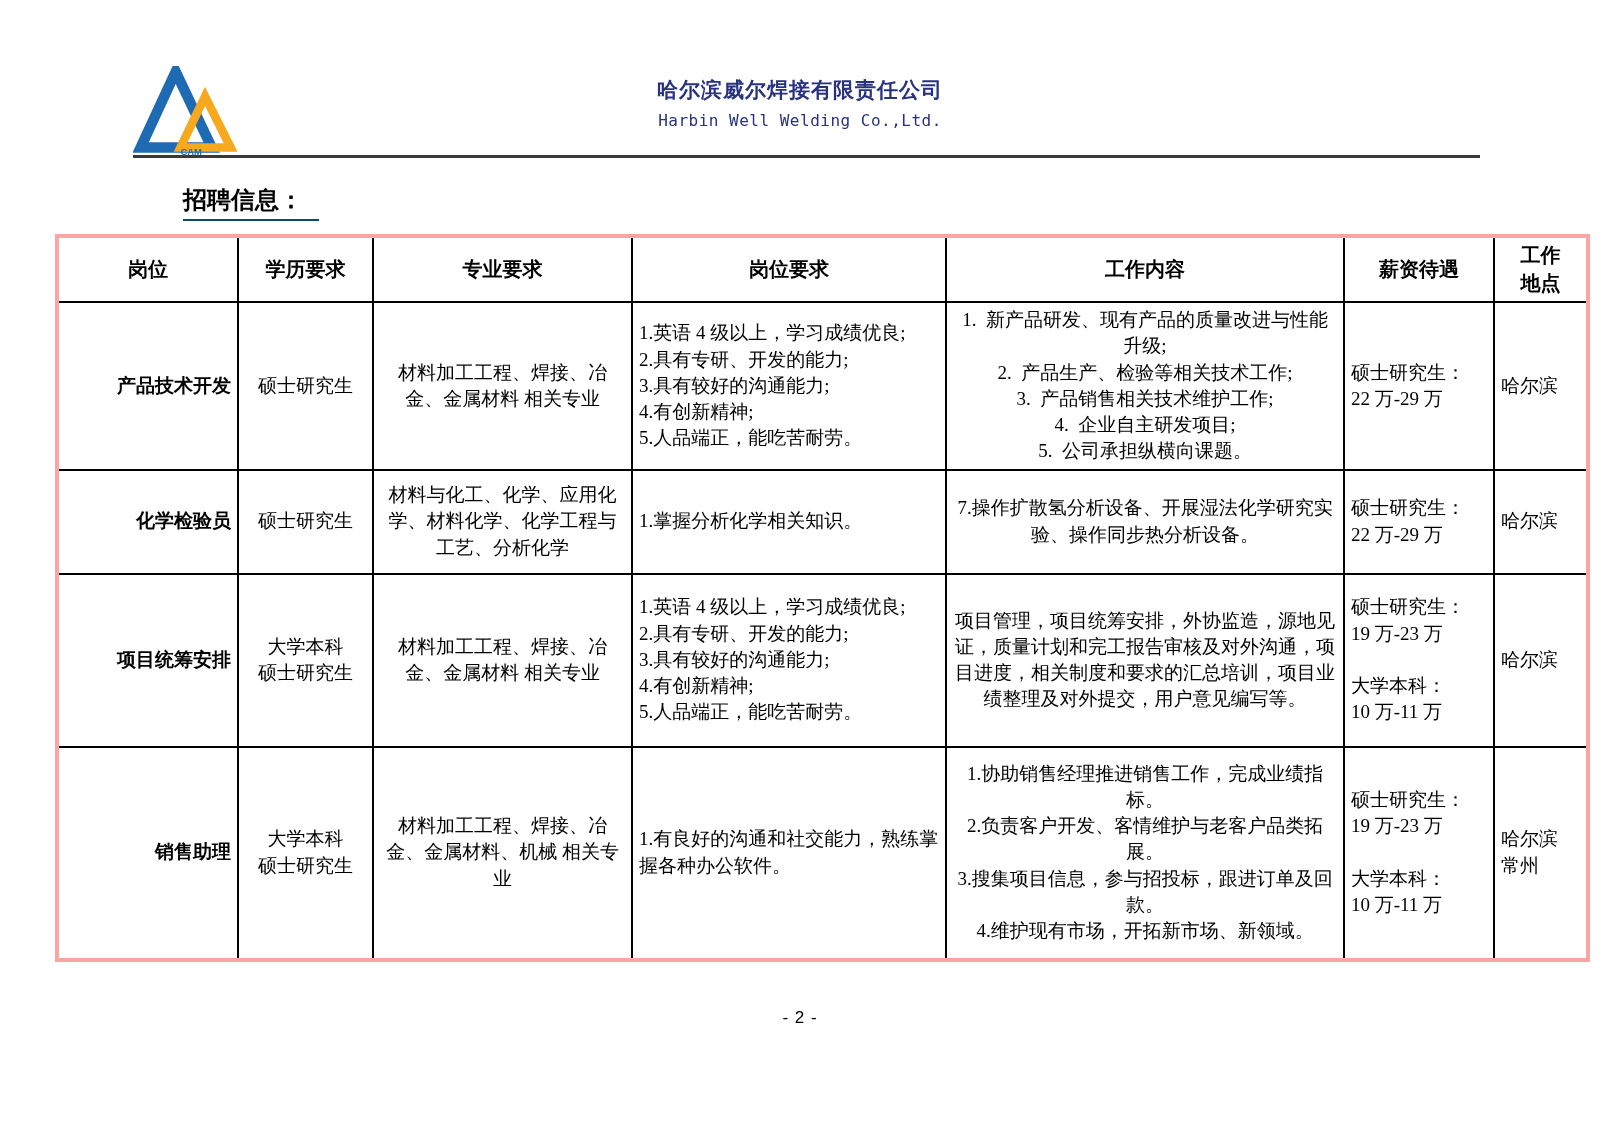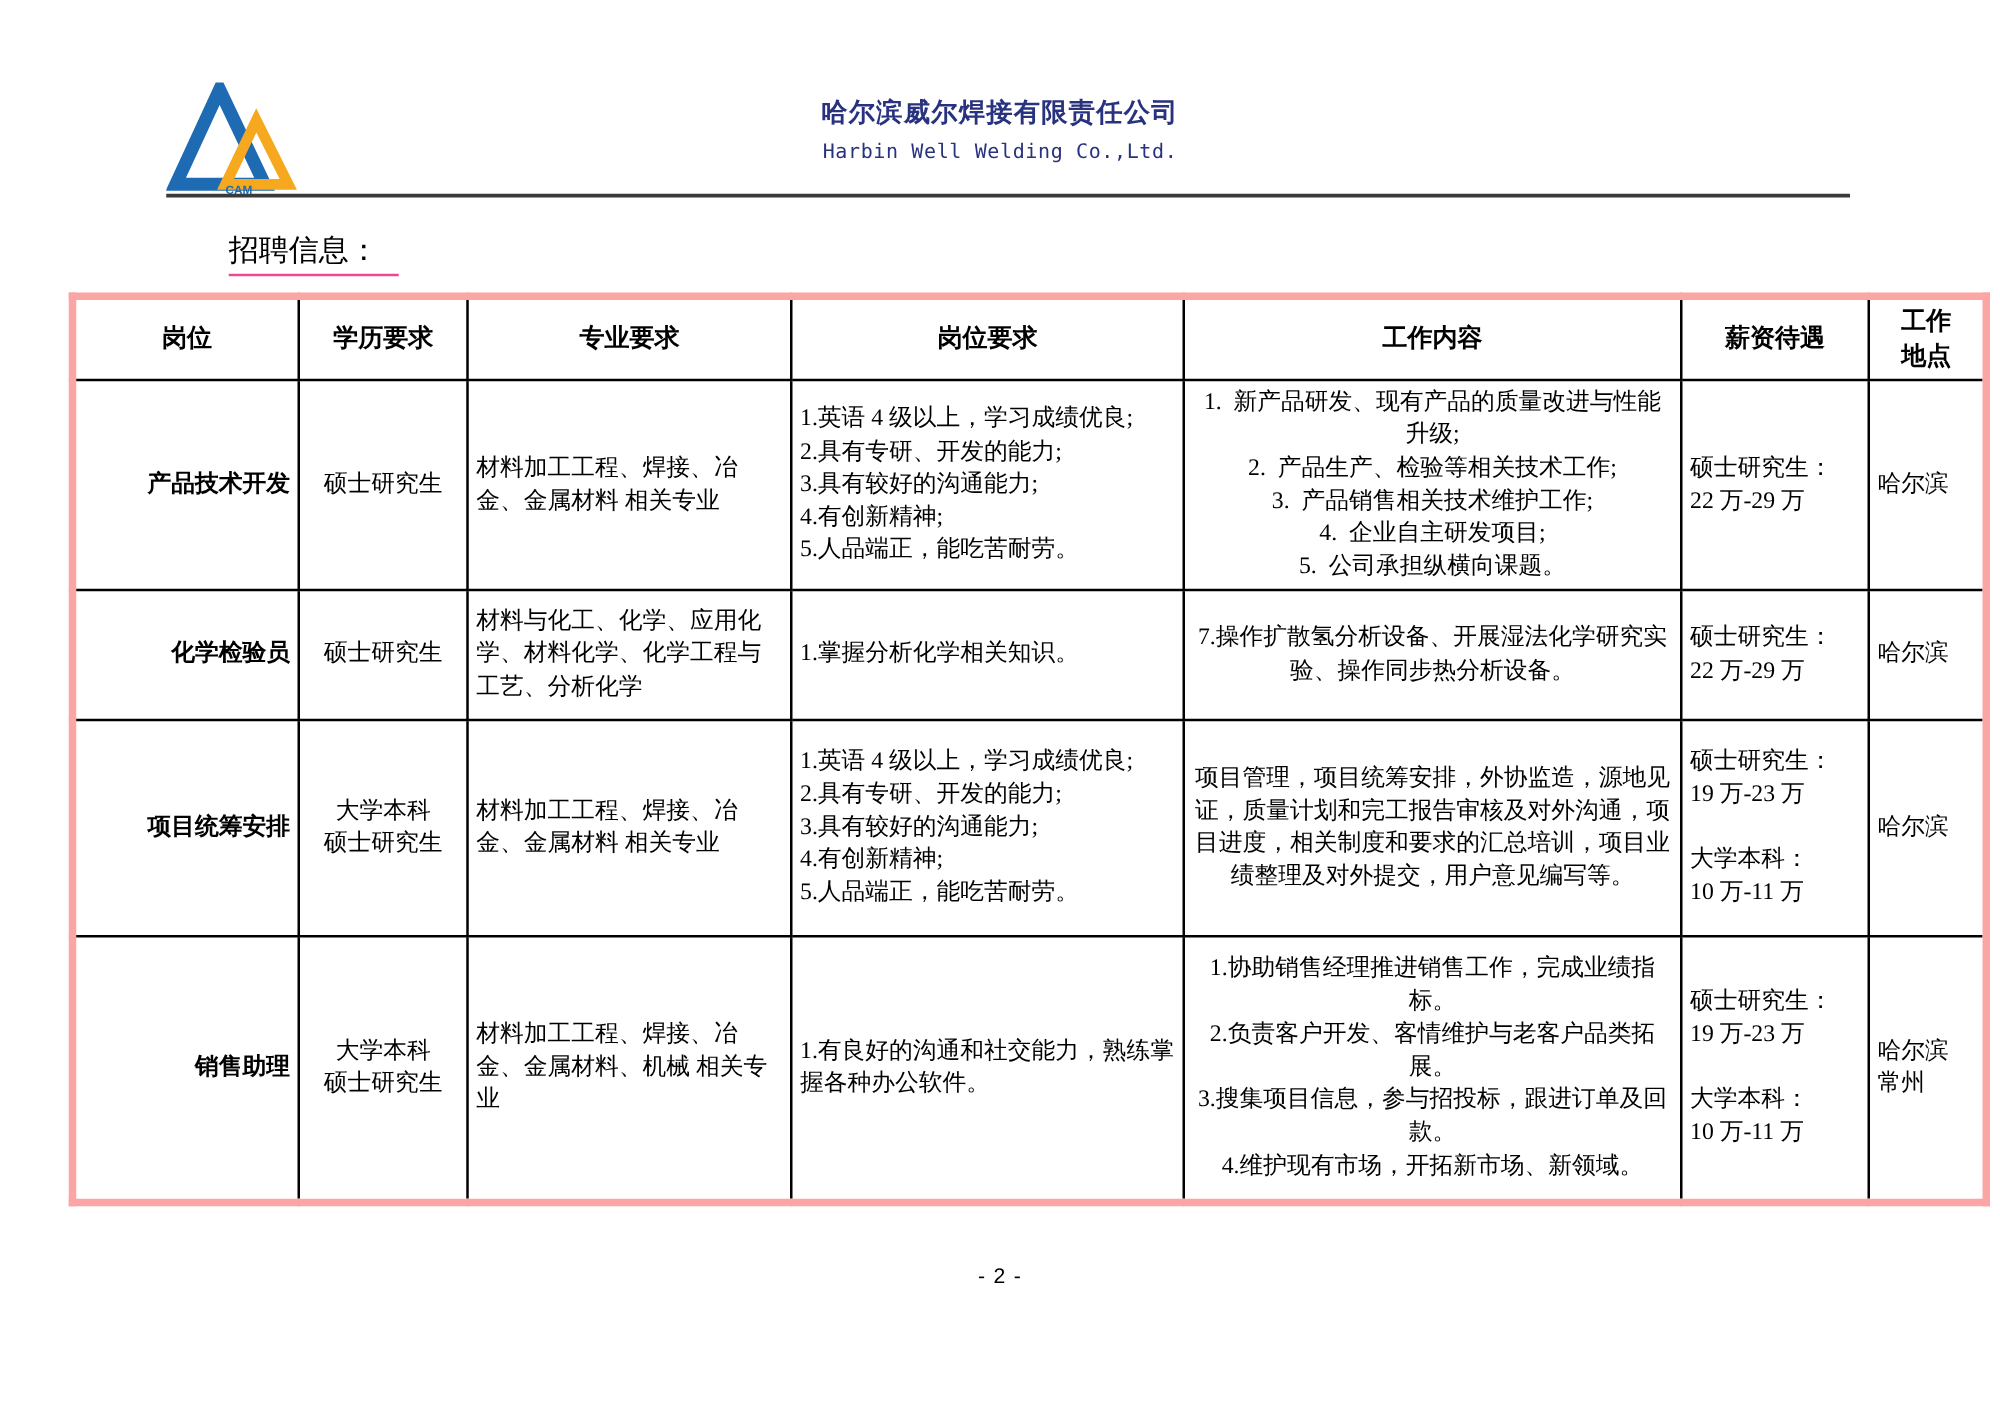--- a/index.html
+++ b/index.html
@@ -25,50 +25,50 @@
     margin-top: 7px;
     font-family: "DejaVu Sans Mono", monospace;
     font-size: 16px; color: #28327e; letter-spacing: 0.5px;
   }
   .rule { position: absolute; left: 133px; right: 120px; bottom: 0; height: 3px; background: #3a3a3a; }
 
   
   .section-title-wrap { margin: 26px 0 13px 183px; }
   .section-title {
     display: inline-block;
-    font-size: 24px; font-weight: normal;
-    border-bottom: 2px solid #ec4899;
+    font-size: 24px; font-weight: bold;
+    border-bottom: 2px solid #0c4a6e;
     padding: 0 16px 3px 0;
   }
 
   
   table.recruit {
     margin-left: 55px;
     width: 1531px;
     border-collapse: collapse;
     table-layout: fixed;
-    border: 6px solid #fca5a5;
+    border: 4px solid #fca5a5;
     margin-top: 13px;
   }
   table.recruit th, table.recruit td {
     border: 2px solid #000;
     vertical-align: middle;
     font-size: 19px;
     line-height: 1.38;
     padding: 4px 6px;
   }
   table.recruit th { font-weight: bold; text-align: center; font-size: 20px; }
   tr.h-head  { height: 60px; }
   tr.h-r1 { height: 160px; }
   tr.h-r2 { height: 104px; }
   tr.h-r3 { height: 173px; }
   tr.h-r4 { height: 213px; }
   td.c-pos { text-align: right; font-weight: bold; font-size: 20px; }
   td.c-edu { text-align: center; }
-  td.c-major { text-align: left; padding-left: 9px; padding-right: 8px; }
+  td.c-major { text-align: center; padding-left: 9px; padding-right: 8px; }
   td.c-req { text-align: left; padding-left: 5px; padding-right: 4px; }
   td.c-duty { text-align: center; padding-left: 8px; padding-right: 6px; }
   td.c-salary { text-align: left; padding-left: 8px; padding-right: 4px; }
   td.c-loc { text-align: left; padding-left: 2px; padding-right: 2px; }
   .pre { white-space: pre-wrap; }
 
   
   .footer { margin-top: 46px; text-align: center; }
   .page-number { font-family: "Liberation Sans", sans-serif; font-size: 17px; letter-spacing: 1px; }
 </style>

